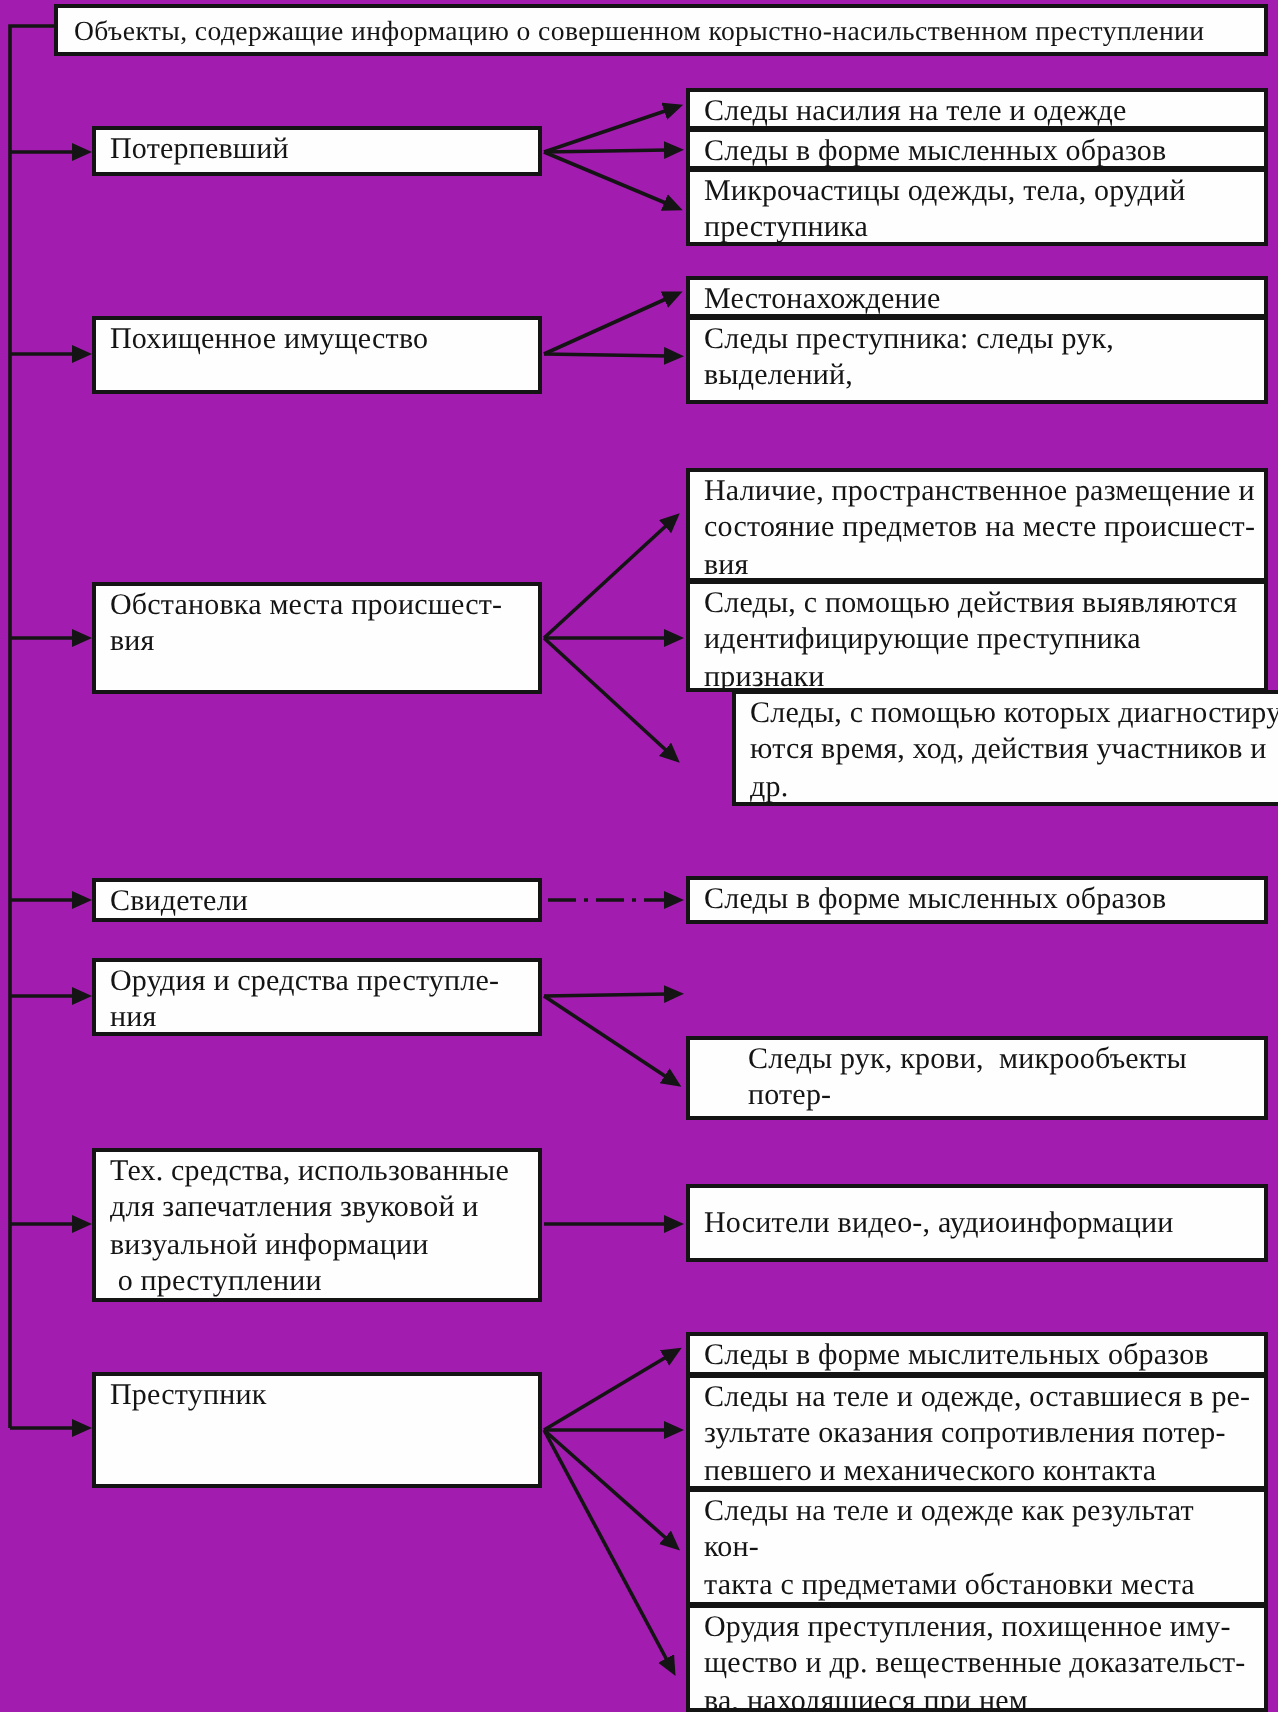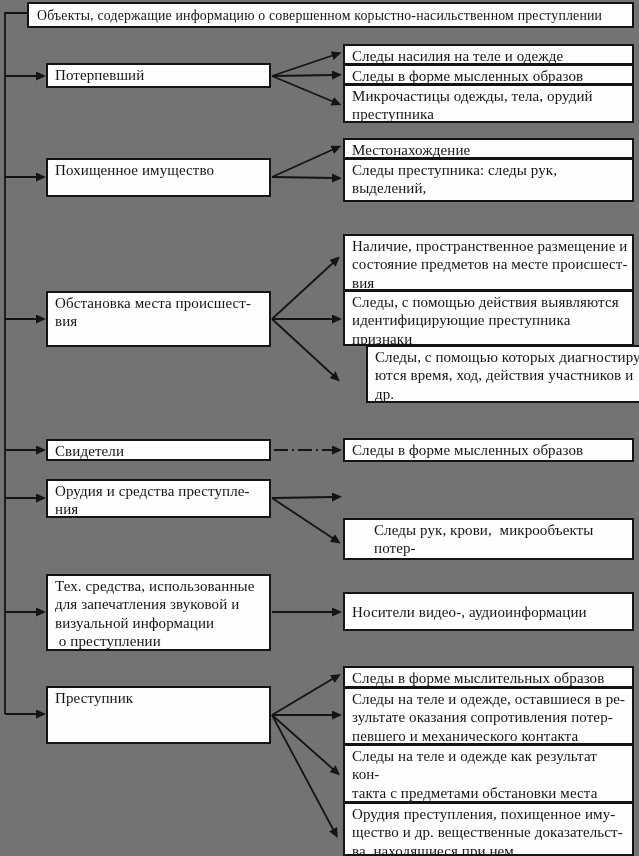--- a/index.html
+++ b/index.html
@@ -1,17 +1,17 @@
 <!DOCTYPE html>
 <html><head>
 <meta charset="utf-8">
 <style>
   html,body{margin:0;padding:0;background:#fff;}
   .canvas{
-    position:relative;width:639px;height:856px;background:#737373;
+    position:relative;width:639px;height:856px;background:#a21caf;
     font-family:"Liberation Serif","DejaVu Serif",serif;color:#141414;
     overflow:hidden;
   }
   .lines{position:absolute;left:0;top:0;width:639px;height:856px;z-index:1;}
   .box{
     position:absolute;z-index:2;box-sizing:border-box;
     border:2px solid #141414;background:#fefefe;
     font-size:15px;line-height:18.4px;white-space:pre-wrap;
     padding:1px 4px 0 7px;overflow:hidden;letter-spacing:0.1px;
   }

